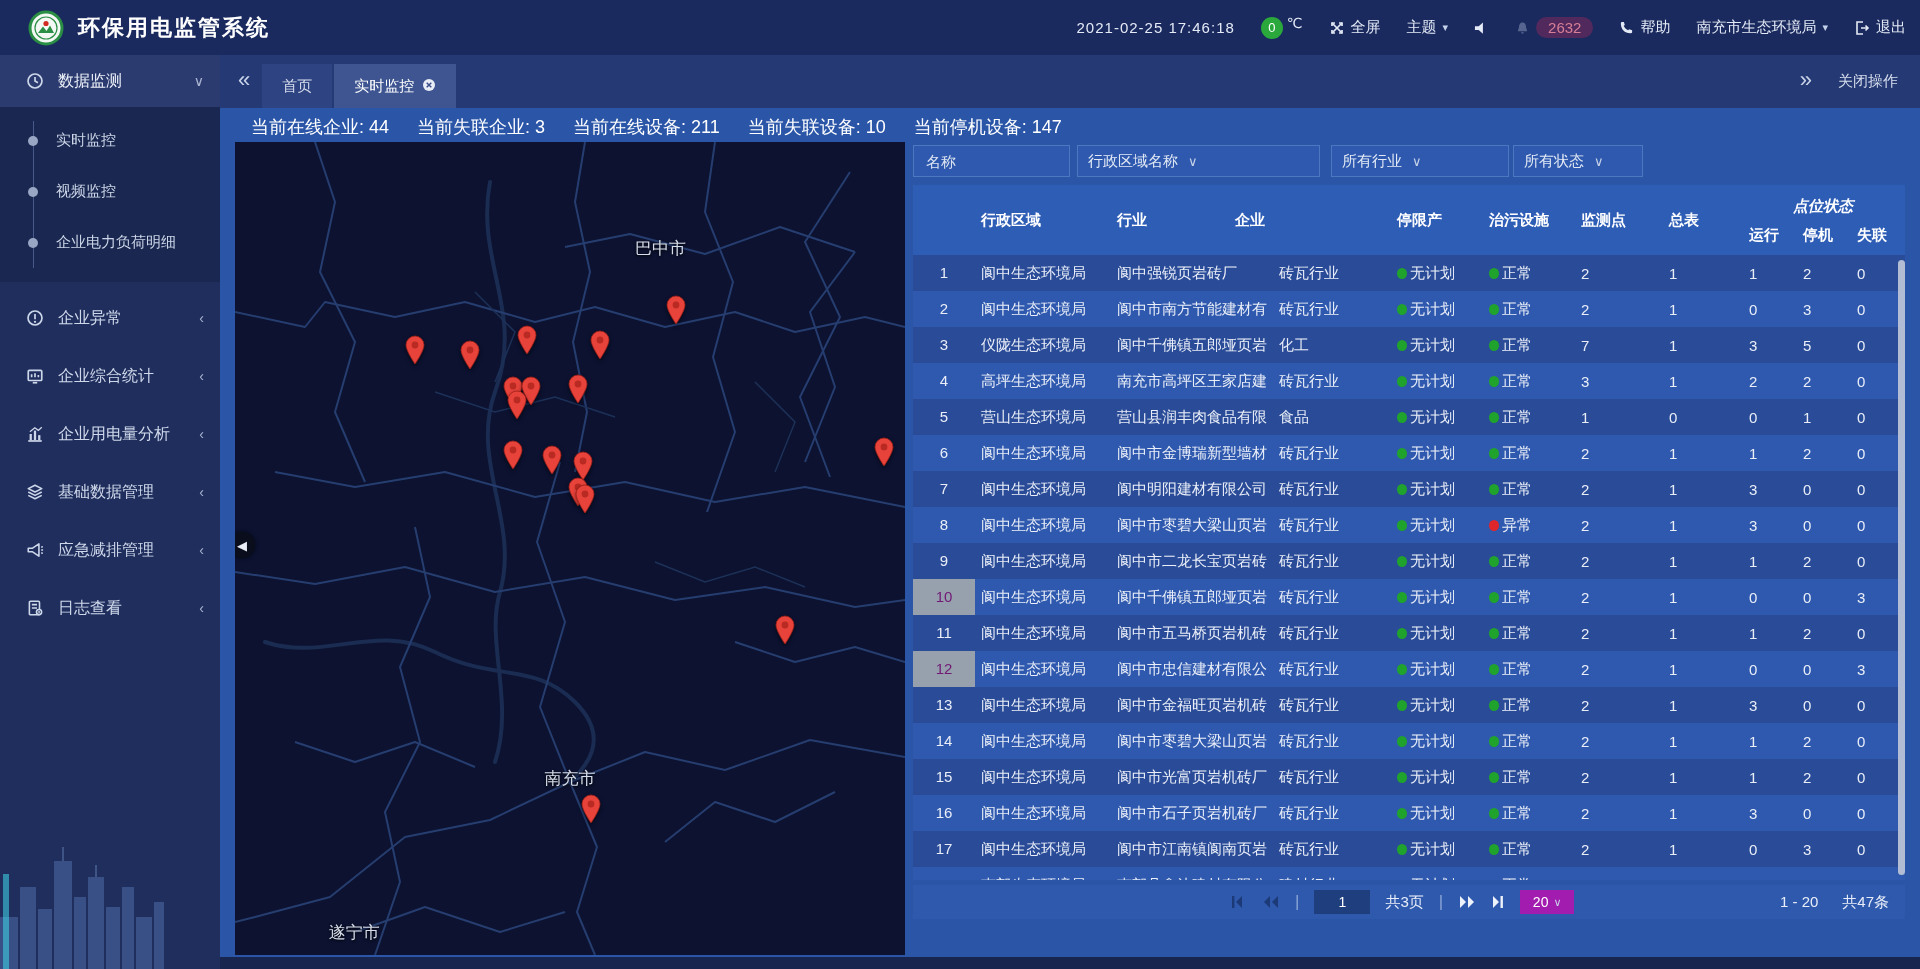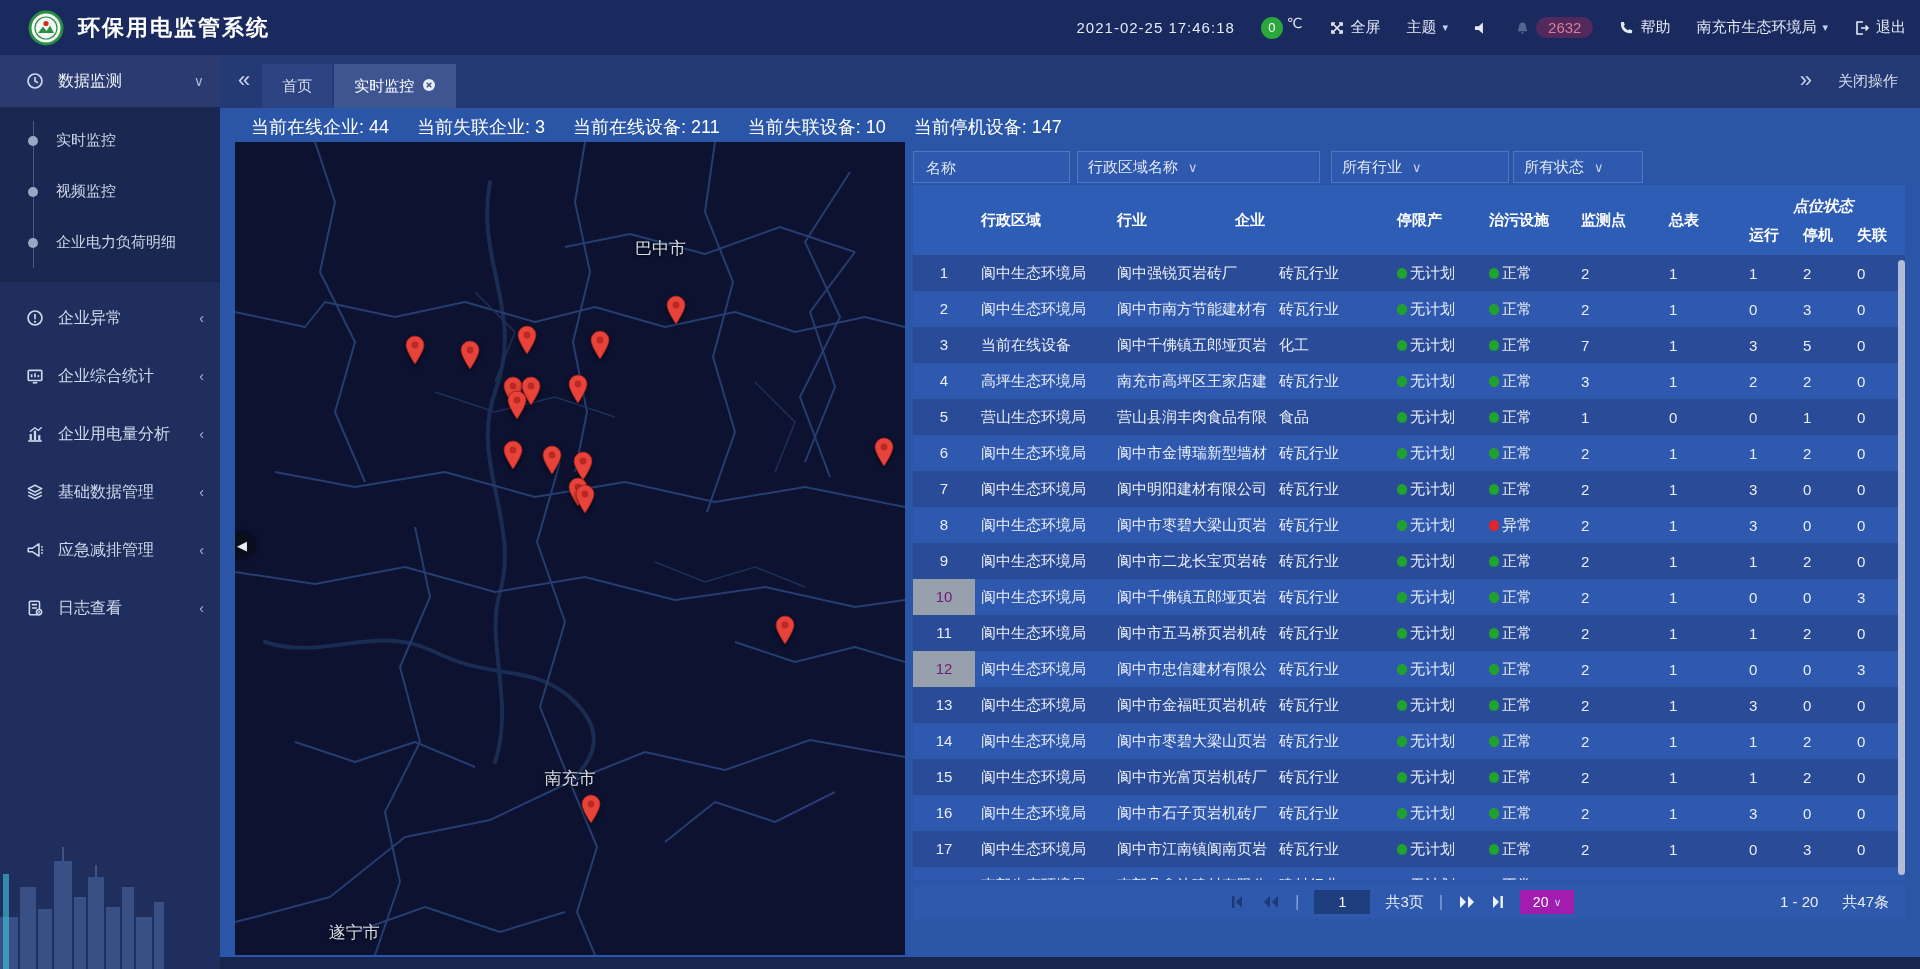--- a/index.html
+++ b/index.html
@@ -52,21 +52,21 @@
 
   
   .map-panel{position:absolute;left:15px;top:34px;width:670px;height:813px;background:#0c1230;overflow:hidden;}
   .map-canvas{position:absolute;inset:0;}
   .city-label{position:absolute;color:#d7dde9;font-size:17px;text-shadow:0 1px 3px #000;transform:translate(-50%,-50%);white-space:nowrap;}
   .marker{position:absolute;width:22px;height:30px;transform:translate(-50%,-100%);filter:drop-shadow(0 2px 2px rgba(0,0,0,.5));cursor:pointer;}
   .collapse-handle{position:absolute;left:-6px;top:390px;width:26px;height:26px;border-radius:50%;background:#0a0e1c;color:#e8edf6;display:flex;align-items:center;justify-content:center;font-size:13px;cursor:pointer;box-shadow:0 0 4px rgba(0,0,0,.6);}
 
   
   .right-panel{position:absolute;left:693px;top:34px;width:992px;height:779px;}
-  .filters{position:absolute;left:0;top:9px;height:32px;width:100%;}
+  .filters{position:absolute;left:0;top:3px;height:32px;width:100%;}
   .f-box{position:absolute;top:0;height:32px;background:#2e59ae;border:1px solid #4d77bf;color:#e2e9f5;font-size:15px;display:flex;align-items:center;padding:0 10px;}
   .f-input{left:0;width:157px;}
   .f-input input{background:transparent;border:none;outline:none;color:#e2e9f5;font-size:15px;width:100%;font-family:inherit;}
   .f-input input::placeholder{color:#dfe6f2;opacity:1;}
   .f-sel{justify-content:flex-start;cursor:pointer;}
   .f-region{left:164px;width:243px;}
   .f-industry{left:418px;width:178px;}
   .f-status{left:600px;width:130px;}
   .f-chev{color:#c8d4ea;font-size:13px;margin-left:10px;}
 
@@ -498,21 +498,21 @@
             <div class="tc w-stop"><span class="sdot" style="background: rgb(31, 163, 44);"></span>无计划</div>
             <div class="tc w-fac"><span class="sdot" style="background: rgb(31, 163, 44);"></span>正常</div>
             <div class="tc w-mon">2</div>
             <div class="tc w-total">1</div>
             <div class="tc w-run">0</div>
             <div class="tc w-stopm">3</div>
             <div class="tc w-lost">0</div>
           </div>
           <div class="trow odd">
             <div class="tc tc-idx">3</div>
-            <div class="tc w-region">当前在线设备</div>
+            <div class="tc w-region">仪陇生态环境局</div>
             <div class="tc w-company">阆中千佛镇五郎垭页岩</div>
             <div class="tc w-industry">化工</div>
             <div class="tc w-stop"><span class="sdot" style="background: rgb(31, 163, 44);"></span>无计划</div>
             <div class="tc w-fac"><span class="sdot" style="background: rgb(31, 163, 44);"></span>正常</div>
             <div class="tc w-mon">7</div>
             <div class="tc w-total">1</div>
             <div class="tc w-run">3</div>
             <div class="tc w-stopm">5</div>
             <div class="tc w-lost">0</div>
           </div>

